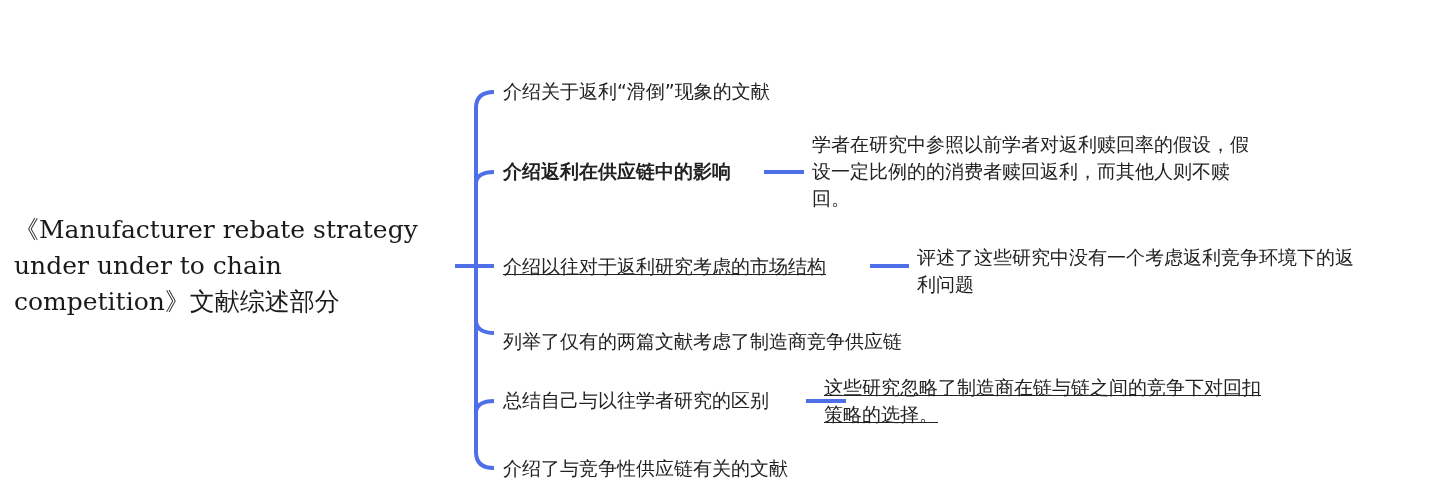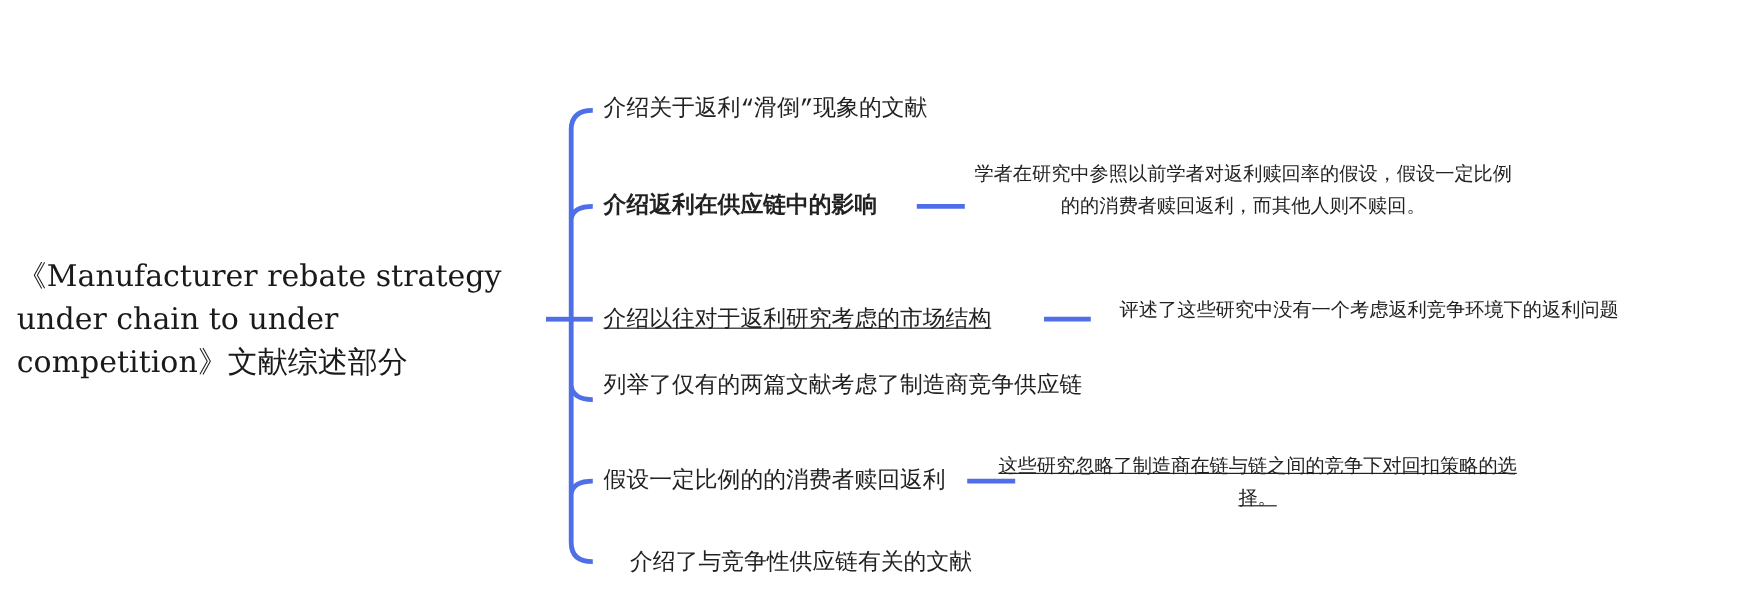--- a/index.html
+++ b/index.html
@@ -3,51 +3,51 @@
 <meta charset="utf-8">
 <style>
   html, body { margin:0; padding:0; background:#ffffff; }
   body { width:1450px; height:491px; position:relative; overflow:hidden;
          font-family: "DejaVu Sans", "Liberation Sans", sans-serif; color:#222; }
   .root-topic { position:absolute; left:14px; top:212px; width:420px;
                 font-family: "DejaVu Serif", "Liberation Serif", serif;
                 font-size:25px; line-height:36px; color:#1a1a1a; }
   .connectors { position:absolute; left:0; top:0; }
   .node { position:absolute; font-size:19px; line-height:27px; color:#222; white-space:nowrap; }
-  .detail { position:absolute; font-size:16px; line-height:27px; color:#222;text-align:center; }
+  .detail { position:absolute; font-size:19px; line-height:27px; color:#222; }
 </style>
 </head>
 <body>
 
-<div class="root-topic">《Manufacturer rebate strategy under chain to under competition》文献综述部分</div>
+<div class="root-topic">《Manufacturer rebate strategy under under to chain competition》文献综述部分</div>
 
 <svg class="connectors" width="1450" height="491">
   <g fill="none" stroke="#4f6fe8" stroke-width="4" stroke-linecap="butt">
 
     <line x1="455" y1="266" x2="478" y2="266"></line>
 
     <path d="M494 92 Q476 92 476 108 L476 452 Q476 468 494 468"></path>
 
     <path d="M494 172 Q478 172 476 182"></path>
     <line x1="476" y1="266" x2="494" y2="266"></line>
     <path d="M476 322 Q478 333 494 333"></path>
     <path d="M494 401 Q478 401 476 411"></path>
 
     <line x1="764" y1="172" x2="804" y2="172"></line>
     <line x1="870" y1="266" x2="909" y2="266"></line>
     <line x1="806" y1="401" x2="846" y2="401"></line>
   </g>
 </svg>
 
-<div class="node" style="left:503px; top:78px;font-family:Liberation Mono, monospace;">介绍关于返利“滑倒”现象的文献</div>
+<div class="node" style="left:503px; top:78px;">介绍关于返利“滑倒”现象的文献</div>
 
 <div class="node" style="left:503px; top:158px;font-weight:bold;">介绍返利在供应链中的影响</div>
 <div class="detail" style="left:812px; top:131px; width:448px;">学者在研究中参照以前学者对返利赎回率的假设，假设一定比例的的消费者赎回返利，而其他人则不赎回。</div>
 
 <div class="node" style="left:503px; top:253px;text-decoration:underline;">介绍以往对于返利研究考虑的市场结构</div>
 <div class="detail" style="left:917px; top:244px; width:448px;">评述了这些研究中没有一个考虑返利竞争环境下的返利问题</div>
 
-<div class="node" style="left:503px; top:308px;">列举了仅有的两篇文献考虑了制造商竞争供应链</div>
+<div class="node" style="left:503px; top:328px;">列举了仅有的两篇文献考虑了制造商竞争供应链</div>
 
-<div class="node" style="left:503px; top:387px;">假设一定比例的的消费者赎回返利</div>
+<div class="node" style="left:503px; top:387px;">总结自己与以往学者研究的区别</div>
 <div class="detail" style="left:824px; top:374px; width:448px;text-decoration:underline;">这些研究忽略了制造商在链与链之间的竞争下对回扣策略的选择。</div>
 
-<div class="node" style="left:525px; top:455px;">介绍了与竞争性供应链有关的文献</div>
+<div class="node" style="left:503px; top:455px;">介绍了与竞争性供应链有关的文献</div>
 
 </body></html>

